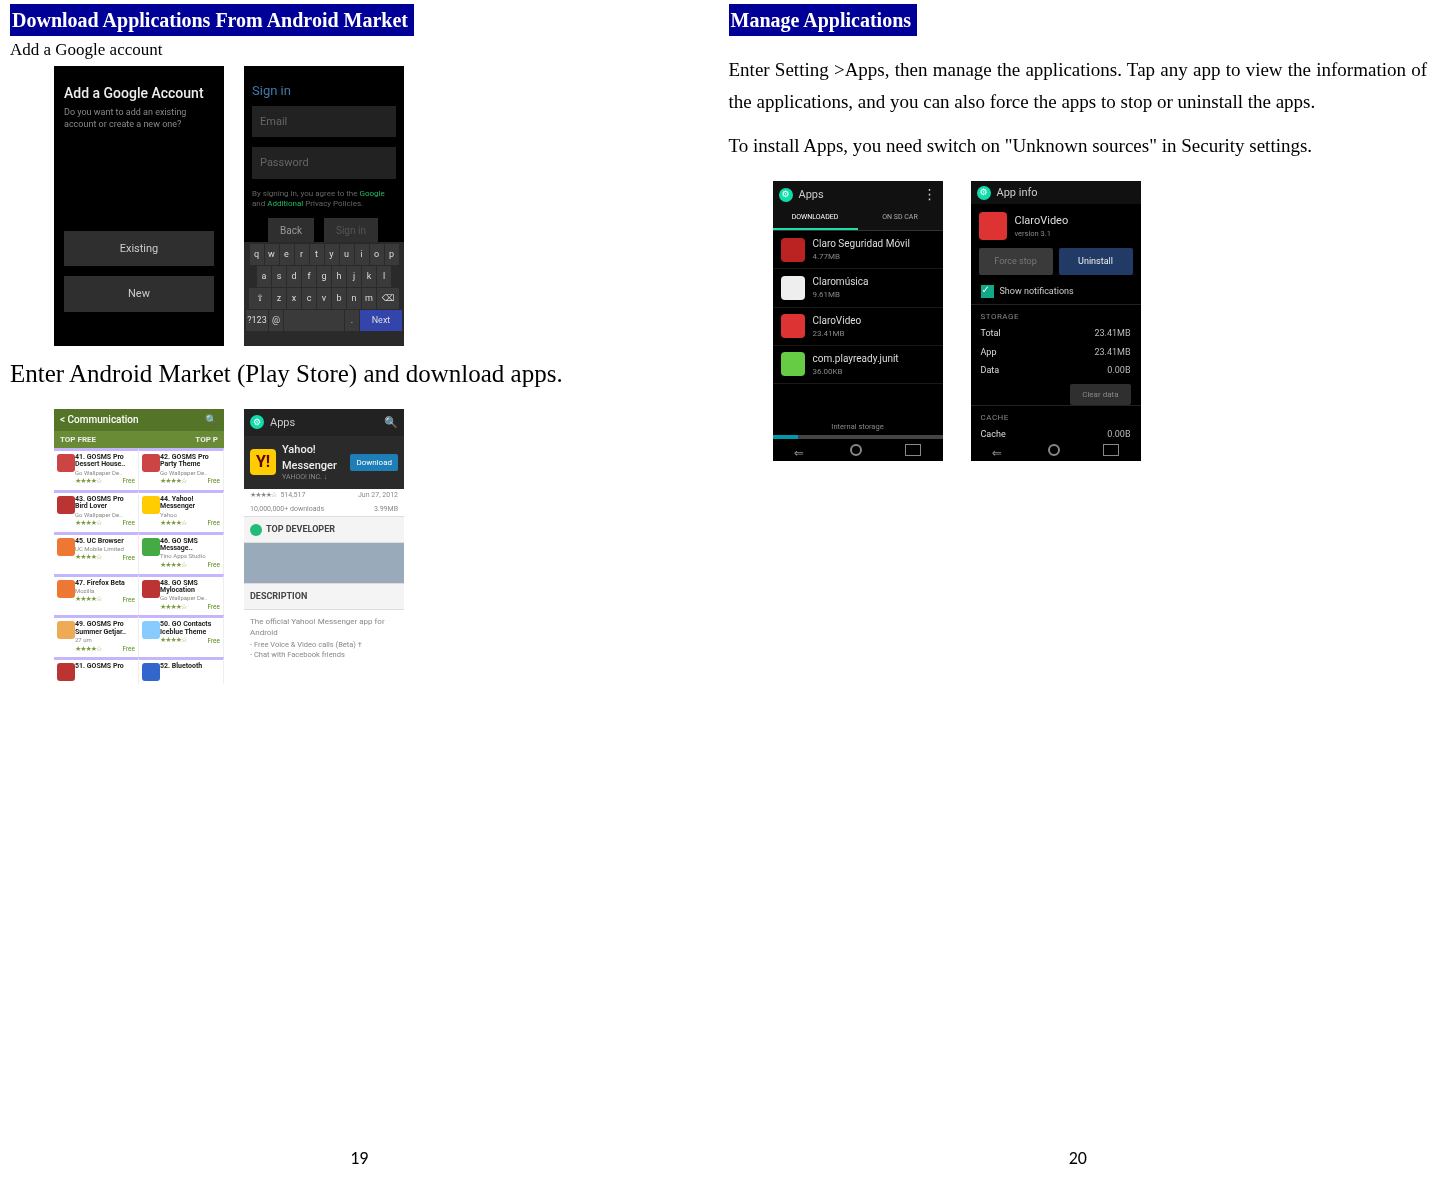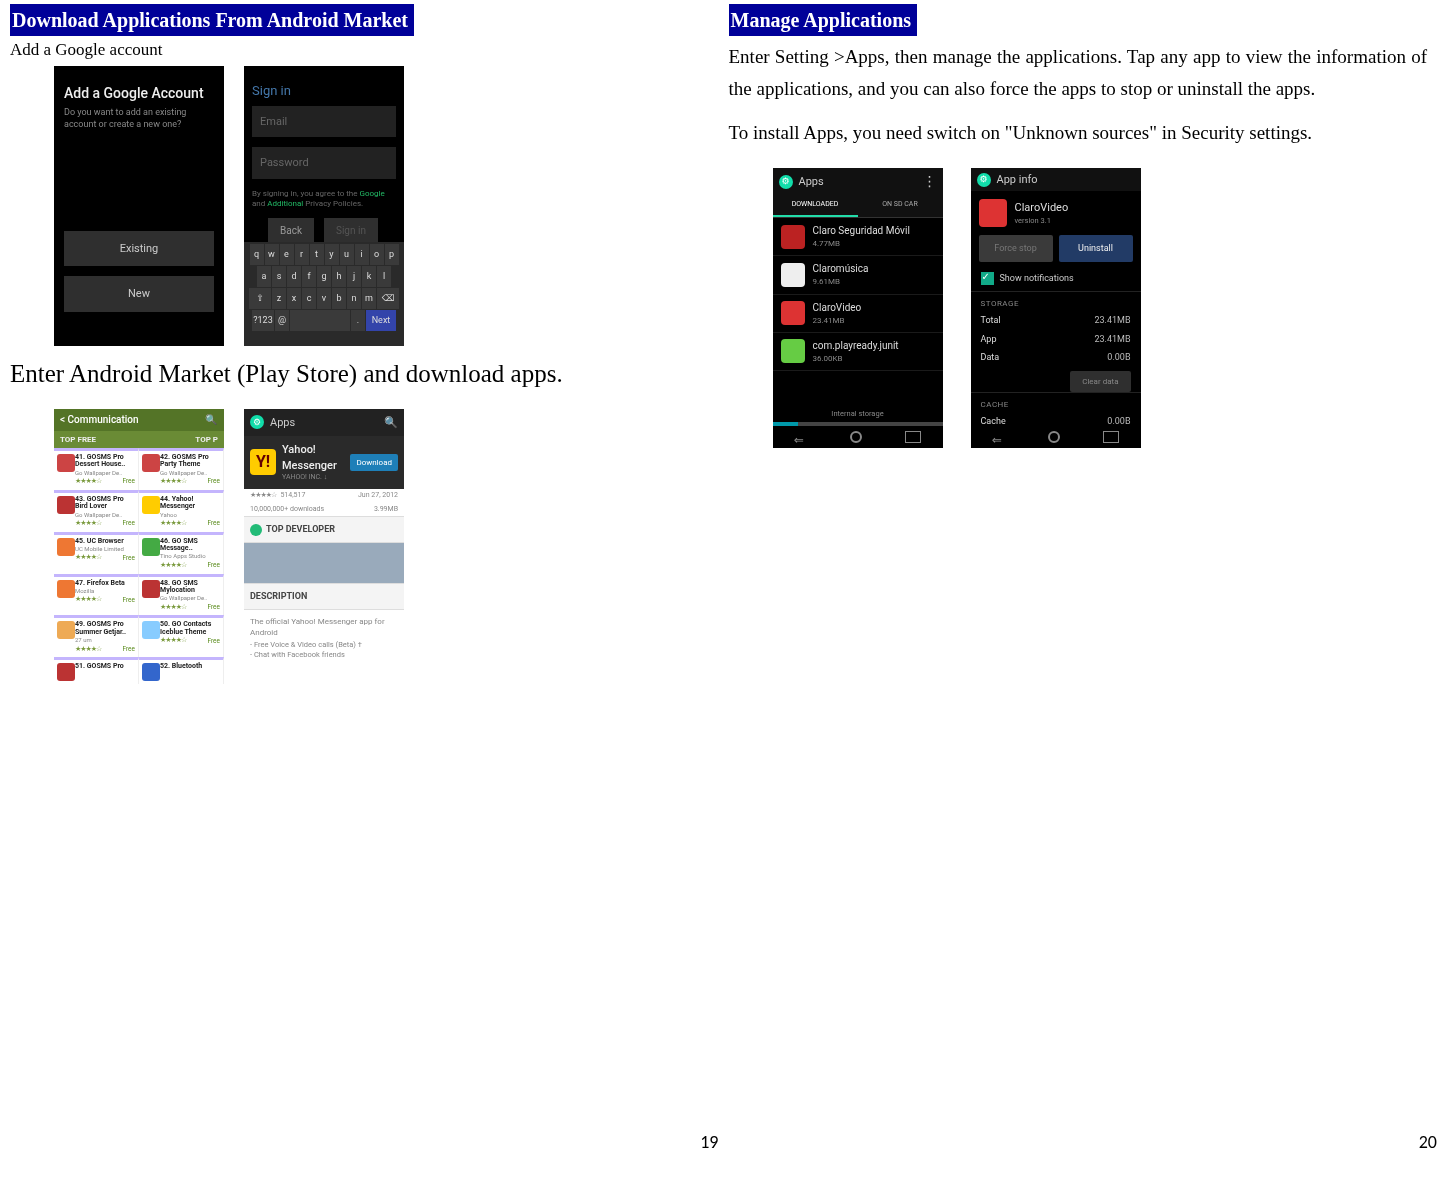--- a/index.html
+++ b/index.html
@@ -2,43 +2,43 @@
 <html><head>
   <meta charset="utf-8">
   <style>
     body { margin:0; padding:0; background:#fff; font-family:"Times New Roman",serif; color:#000; font-size:16px; line-height:1.4; }
     .spread { display:flex; width:1437px; height:1187px; }
     .page { width:50%; padding:4px 10px 10px 10px; box-sizing:border-box; position:relative; }
     .heading-bar { display:inline-block; background:#000099; color:#fff; font-weight:bold; font-size:20px; padding:2px 6px 2px 2px; margin:0; }
     .subtext { font-size:17px; margin-top:2px; }
     .shot-row { display:flex; gap:20px; margin-top:4px; margin-left:44px; font-family:Roboto,Arial,sans-serif; font-size:10.5px; }
     .subtext2 { font-size:25px; margin-top:10px; }
-    .body-p { font-size:19px; text-align:justify; margin-top:5px; line-height:1.7; }
-    .page-number { position:absolute; bottom:32px; left:0; width:100%; text-align:right; font-family:Calibri,Arial,sans-serif; font-size:18px; }
+    .body-p { font-size:19px; text-align:justify; margin-top:18px; line-height:1.7; }
+    .page-number { position:absolute; bottom:16px; left:0; width:100%; text-align:center; font-family:Calibri,Arial,sans-serif; font-size:18px; }
 
     
     .shot { width:170px; height:280px; background:#000; position:relative; overflow:hidden; color:#bbb; }
     .shot.narrow { width:160px; }
     .shot .status { height:10px; }
     .shot .title { color:#eee; font-size:14px; font-weight:500; padding:8px 10px 0 10px; }
     .shot .intro { color:#888; font-size:9px; padding:4px 10px 90px 10px; line-height:1.3; }
     .shot .btn-wide { background:#2f2f2f; color:#ccc; text-align:center; font-size:11px; padding:10px 0; margin:10px 10px 0 10px; }
 
     .signin-head { color:#47a; font-size:13px; padding:6px 8px; }
     .field { background:#222; color:#666; font-size:11px; padding:8px 8px; margin:0 8px 10px 8px; }
     .fineprint { color:#666; font-size:8px; padding:0 8px; line-height:1.3; }
     .fineprint a { color:#2b6; }
     .btnrow { display:flex; gap:10px; padding:8px 8px 0 24px; }
     .btn-sm { background:#2f2f2f; color:#999; font-size:10px; padding:6px 12px; text-align:center; }
     .kbd { position:absolute; bottom:0; left:0; right:0; background:#2a2a2a; padding:2px; height:100px; }
     .kbd-row { display:flex; justify-content:center; gap:1px; margin-bottom:1px; }
     .key { background:#3a3a3a; color:#ddd; font-size:9px; width:14px; height:21px; display:flex; align-items:center; justify-content:center; }
     .key-wide { width:22px; }
     .key-space { width:60px; }
-    .key-next { background:#34a; width:30px; }
+    .key-next { background:#34a; width:42px; }
 
     .market { background:#fff; color:#222; }
     .market .tabhdr { background:#547427; color:#fff; font-size:10px; padding:4px 6px; display:flex; align-items:center; justify-content:space-between; }
     .market .topbar { background:#6a8b35; color:#eee; font-size:8px; font-weight:bold; padding:3px 6px; display:flex; justify-content:space-between; }
     .app-grid { display:grid; grid-template-columns:1fr 1fr; font-size:7px; }
     .app-cell { border-top:3px solid #c4b5fd; border-right:1px solid #eee; padding:3px 3px; display:flex; gap:0; }
     .app-icon { width:18px; height:18px; background:#c44; border-radius:3px; flex:none; }
     .app-cell .ainfo { flex:1; }
     .ainfo .nm { font-weight:bold; font-size:7px; line-height:1.05; }
     .ainfo .sub { color:#888; font-size:6px; }

